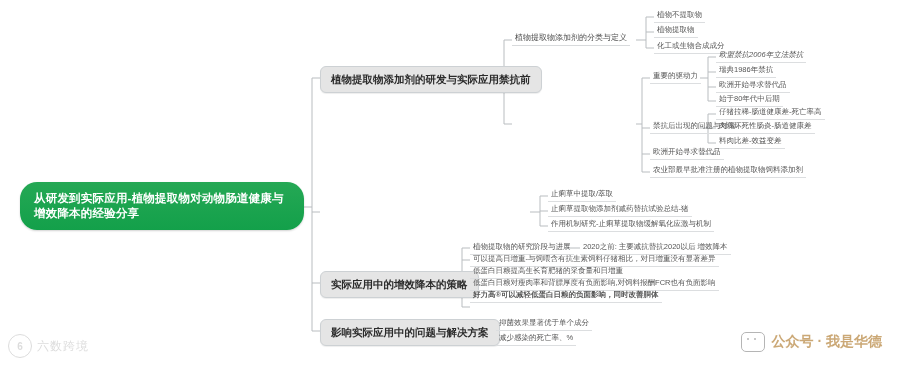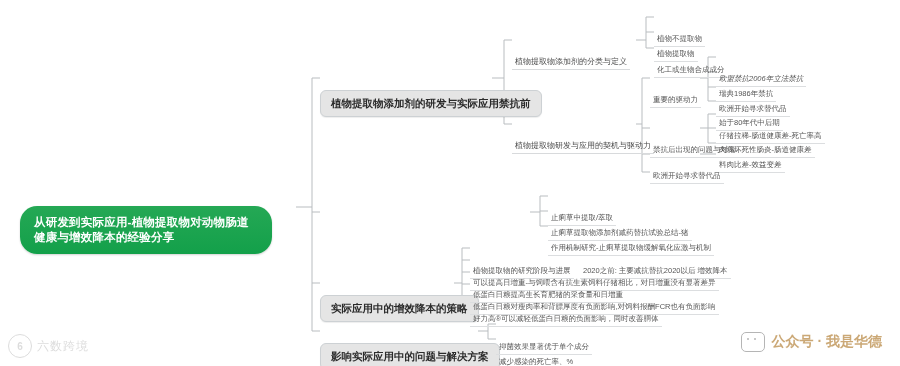--- a/index.html
+++ b/index.html
@@ -8,35 +8,35 @@
     width:900px;height:366px;
     background:#ffffff;
     font-family:"Liberation Sans","DejaVu Sans",sans-serif;
     overflow:hidden;
     position:relative;
     color:#3b3b3b;
   }
   #canvas{position:absolute;left:0;top:0;width:900px;height:366px;}
   svg#wires{position:absolute;left:0;top:0;width:900px;height:366px;pointer-events:none;}
 
-  .node{position:absolute;box-sizing:border-box;white-space:nowrap;margin-top:24px;}
+  .node{position:absolute;box-sizing:border-box;white-space:nowrap;}
 
   
   .root{
     background:#1aa24a;
     background:linear-gradient(180deg,#25a855 0%,#13a04a 100%);
     color:#ffffff;
     font-weight:bold;
     font-size:11.5px;
     line-height:15px;
     border-radius:17px;
     padding:9px 14px;
     letter-spacing:0.2px;
     white-space:normal;
-    width:252px;
+    width:284px;
     box-shadow:0 1px 2px rgba(0,0,0,.18);
   }
 
   
   .lvl1{
     background:#e5e5e5;
     border:1px solid #cdd1d4;
     border-radius:6px;
     color:#2b2b2b;
     font-weight:bold;
@@ -168,47 +168,47 @@
 
   <div class="node root" style="left:20px;top:182px;">从研发到实际应用-植物提取物对动物肠道健康与增效降本的经验分享</div>
 
   <div class="node lvl1" style="left:320px;top:66px;">植物提取物添加剂的研发与实际应用禁抗前</div>
 
   <div class="node lvl2" style="left:512px;top:30px;">植物提取物添加剂的分类与定义</div>
   <div class="node lvl3" style="left:654px;top:8px;">植物不提取物</div>
   <div class="node lvl3" style="left:654px;top:23px;">植物提取物</div>
   <div class="node lvl3" style="left:654px;top:39px;">化工或生物合成成分</div>
 
-  <div class="node lvl2" style="left:512px;top:114px;">植物提取物研发与应用的契机与驱动力</div>
 
   <div class="node lvl3" style="left:650px;top:69px;">重要的驱动力</div>
   <div class="node lvl3" style="left:716px;top:48px;font-style:italic;">欧盟禁抗2006年立法禁抗</div>
   <div class="node lvl3" style="left:716px;top:63px;">瑞典1986年禁抗</div>
   <div class="node lvl3" style="left:716px;top:78px;">欧洲开始寻求替代品</div>
   <div class="node lvl3" style="left:716px;top:92px;">始于80年代中后期</div>
 
   <div class="node lvl3" style="left:650px;top:119px;">禁抗后出现的问题与对策</div>
   <div class="node lvl3" style="left:716px;top:105px;">仔猪拉稀-肠道健康差-死亡率高</div>
   <div class="node lvl3" style="left:716px;top:119px;">肉鸡坏死性肠炎-肠道健康差</div>
   <div class="node lvl3" style="left:716px;top:134px;">料肉比差-效益变差</div>
 
   <div class="node lvl3" style="left:650px;top:145px;">欧洲开始寻求替代品</div>
 
+  <div class="node lvl3" style="left:650px;top:163px;">农业部最早批准注册的植物提取物饲料添加剂</div>
 
   <div class="node lvl3" style="left:548px;top:187px;">止痢草中提取/萃取</div>
   <div class="node lvl3" style="left:548px;top:202px;">止痢草提取物添加剂减药替抗试验总结-猪</div>
   <div class="node lvl3" style="left:548px;top:217px;">作用机制研究-止痢草提取物缓解氧化应激与机制</div>
 
   <div class="node lvl1" style="left:320px;top:271px;">实际应用中的增效降本的策略</div>
   <div class="node lvl3" style="left:470px;top:240px;">植物提取物的研究阶段与进展</div>
   <div class="node lvl3" style="left:580px;top:240px;">2020之前: 主要减抗替抗2020以后 增效降本</div>
   <div class="node lvl3" style="left:470px;top:252px;">可以提高日增重-与饲喂含有抗生素饲料仔猪相比，对日增重没有显著差异</div>
   <div class="node lvl3" style="left:470px;top:264px;">低蛋白日粮提高生长育肥猪的采食量和日增重</div>
   <div class="node lvl3" style="left:470px;top:276px;">低蛋白日粮对瘦肉率和背膘厚度有负面影响,对饲料报酬FCR也有负面影响</div>
-  <div class="node lvl3" style="left:470px;top:288px;">好力高®可以减轻低蛋白日粮的负面影响，同时改善胴体</div>
+  <div class="node lvl3" style="left:470px;top:288px;font-weight:bold;">好力高®可以减轻低蛋白日粮的负面影响，同时改善胴体</div>
 
   <div class="node lvl1" style="left:320px;top:319px;">影响实际应用中的问题与解决方案</div>
   <div class="node lvl3" style="left:496px;top:316px;">抑菌效果显著优于单个成分</div>
   <div class="node lvl3" style="left:496px;top:331px;">减少感染的死亡率、%</div>
 
   <div class="wm-left">
     <div class="mark">6</div>
     <div class="wtxt">六数跨境</div>
   </div>
 

